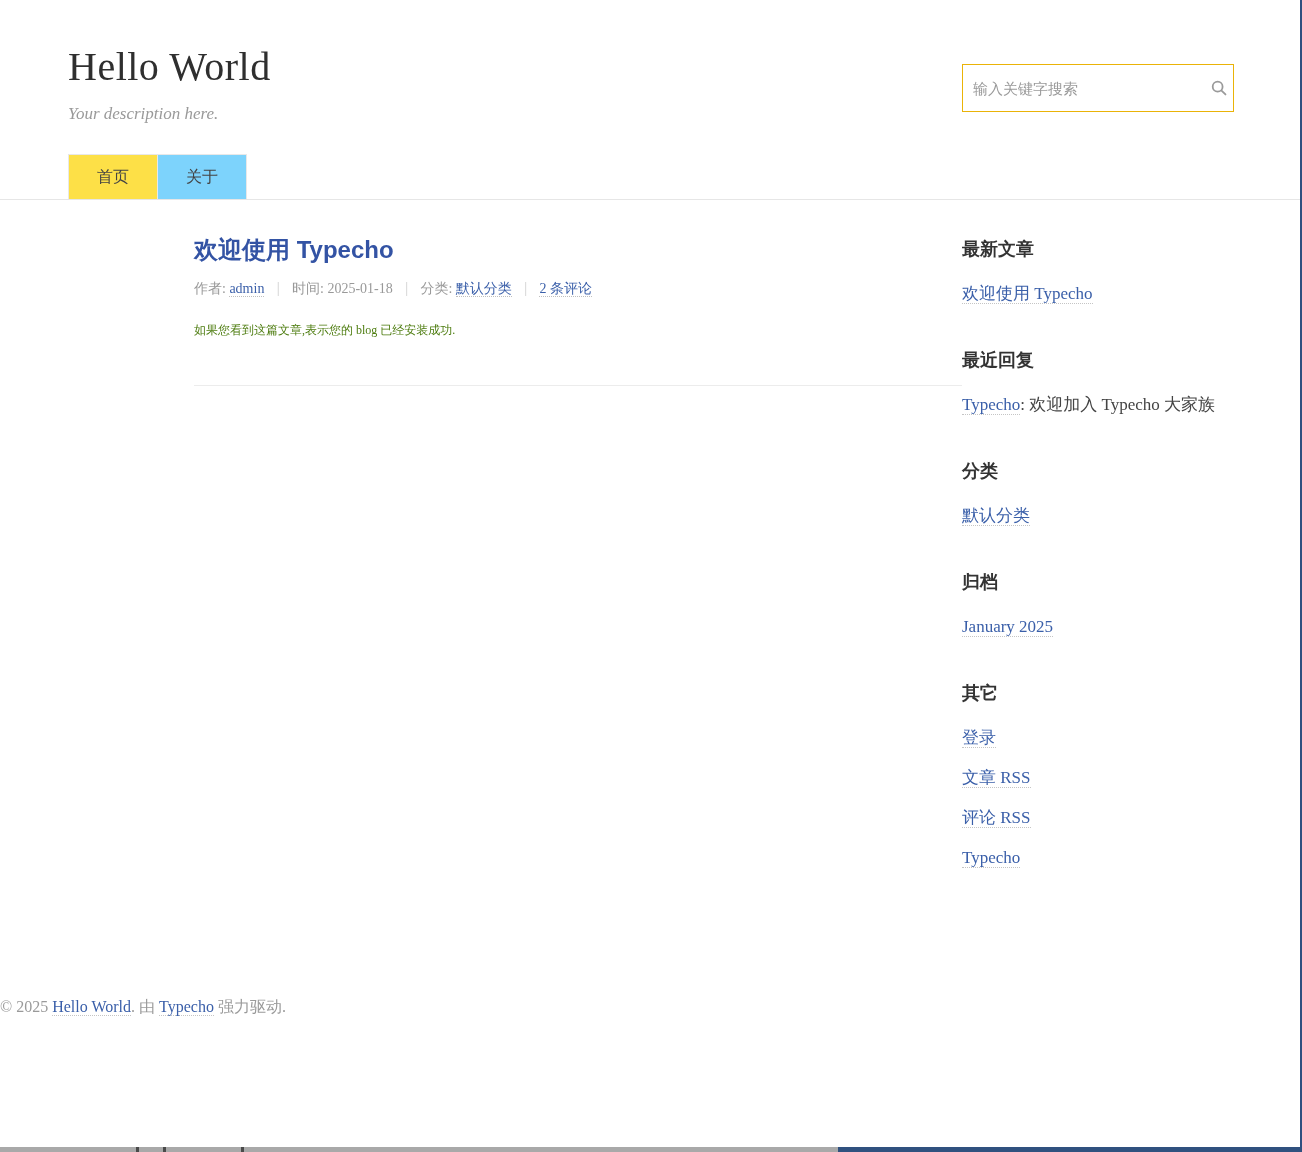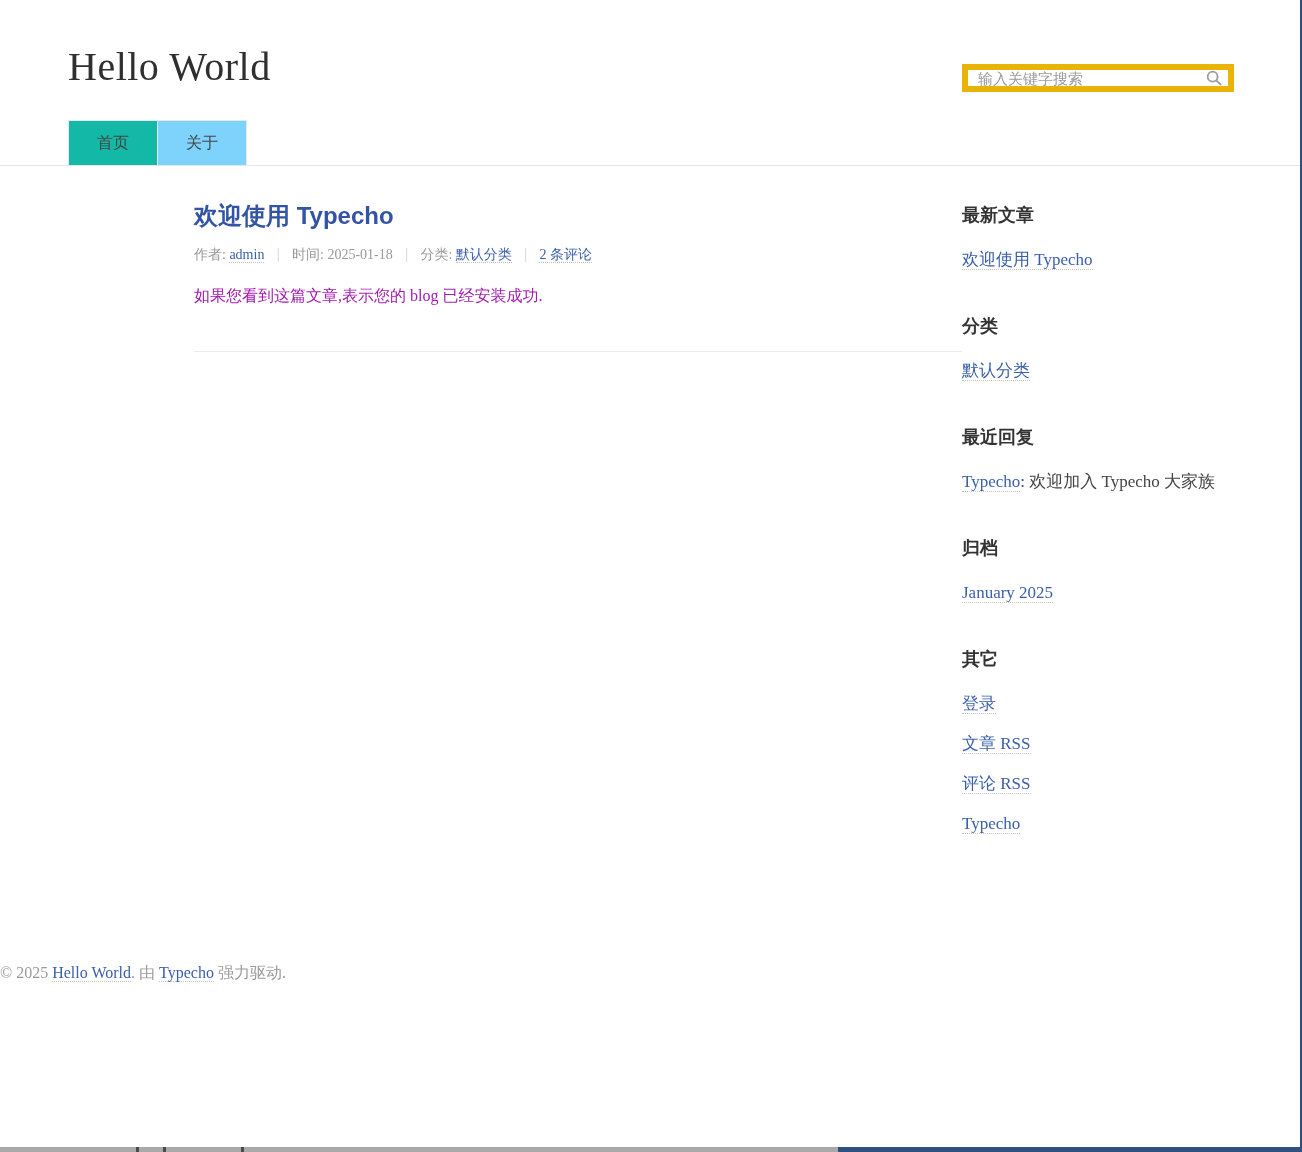--- a/index.html
+++ b/index.html
@@ -17,58 +17,58 @@
   .site-title {
     margin: 0; font-family: "Liberation Serif", serif; font-weight: 500;
     font-size: 40px; line-height: 46px; color: #2f2f2f; letter-spacing: 0.5px;
     display: inline-block; cursor: pointer;
   }
   .site-desc {
     margin: 14px 0 0; font-family: "Liberation Serif", serif; font-style: italic;
     font-size: 17px; line-height: 20px; color: #9a9a9a;
   }
   .search-box {
-    position: absolute; top: 20px; right: 0; width: 272px; height: 28px;
-    border: 6px solid #eab308; background: #fff; display: flex; align-items: center;
+    position: absolute; top: 20px; right: 0; width: 272px; height: 48px;
+    border: 1px solid #eab308; background: #fff; display: flex; align-items: center;
   }
   .search-input {
     border: 0; outline: none; flex: 1; height: 100%; padding: 0 10px;
     font-family: "Liberation Sans", sans-serif; font-size: 15px; color: #444;
   }
   .search-input::placeholder { color: #9a9a9a; opacity: 1; }
   .search-icon { width: 28px; display: flex; align-items: center; justify-content: center; cursor: pointer; }
 
   
   .nav-wrap { margin-top: 30px; border-bottom: 1px solid #e6e6e6; }
   .nav-tabs { display: flex; }
   .nav-tab {
     display: inline-block; padding: 11px 28px; font-size: 16px; line-height: 22px;
     color: #444; background: #7dd3fc; border: 1px solid #e8e8e8; border-bottom: none;
     cursor: pointer; text-decoration: none;
   }
   .nav-tab + .nav-tab { border-left: none; }
-  .nav-tab.active { background: #14b8a6; }
+  .nav-tab.active { background: #fde047; }
 
   
   .main { display: flex; justify-content: flex-end; padding-top: 38px; }
   .posts { width: 768px; }
   .sidebar { width: 272px; }
 
   
   .post-title { margin: 0; font-size: 24px; line-height: 24px; font-weight: bold; }
   .post-title a { color: #3353a4; text-decoration: none; cursor: pointer; }
   .post-meta {
     margin-top: 18px; font-size: 14px; line-height: 16px; color: #999;
     font-family: "Liberation Serif", serif;
   }
   .post-meta a { color: #3a5fa9; text-decoration: none; border-bottom: 1px dotted #bfbfbf; cursor: pointer; }
   .meta-sep { color: #ddd; margin: 0 12px; font-family: "Liberation Sans", sans-serif; }
   .post-body {
     margin: 24px 0 16px; font-family: "Liberation Serif", serif;
-    font-size: 16px; line-height: 18px; color: #a21caf;
+    font-size: 12px; line-height: 18px; color: #4d7c0f;
   }
   .post-divider { margin: 46px 0 0; border: 0; border-top: 1px solid #ececec; }
 
   
   .side-section { margin-bottom: 45px; }
   .side-title { margin: 0 0 24px; font-size: 18px; line-height: 22px; font-weight: bold; color: #333; }
   .side-list { margin: 0; padding: 0; list-style: none; font-family: "Liberation Serif", serif; font-size: 17px; }
   .side-list li { line-height: 20px; }
   .side-list li + li { margin-top: 20px; }
   .side-list a { color: #3a5fa9; text-decoration: none; border-bottom: 1px dotted #c5c5c5; cursor: pointer; }
@@ -89,20 +89,21 @@
   .taskbar-tick { position: absolute; bottom: 0; width: 3px; height: 5px; background: #4a4a4a; }
 </style>
 </head>
 <body>
 
 <div>
 
   <header class="site-header">
     <div class="container">
       <h1 class="site-title">Hello World</h1>
+      <p class="site-desc">Your description here.</p>
 
       <div class="search-box">
         <input class="search-input" type="text" placeholder="输入关键字搜索" style="">
         <span class="search-icon">
           <svg width="18" height="18" viewBox="0 0 20 20" fill="none">
             <circle cx="8.5" cy="8.5" r="5.5" stroke="#9a9a9a" stroke-width="2"></circle>
             <line x1="12.8" y1="12.8" x2="17.2" y2="17.2" stroke="#9a9a9a" stroke-width="2" stroke-linecap="round"></line>
           </svg>
         </span>
       </div>
@@ -138,33 +139,33 @@
       <section class="side-section">
         <h3 class="side-title">最新文章</h3>
         <ul class="side-list">
           <li>
             <a>欢迎使用 Typecho</a>
           </li>
         </ul>
       </section>
 
       <section class="side-section">
+        <h3 class="side-title">最近回复</h3>
+        <ul class="side-list">
+          <li>
+            <a>Typecho</a><span class="comment-rest">: 欢迎加入 Typecho 大家族</span>
+          </li>
+        </ul>
+      </section>
+
+      <section class="side-section">
         <h3 class="side-title">分类</h3>
         <ul class="side-list">
           <li>
             <a>默认分类</a>
-          </li>
-        </ul>
-      </section>
-
-      <section class="side-section">
-        <h3 class="side-title">最近回复</h3>
-        <ul class="side-list">
-          <li>
-            <a>Typecho</a><span class="comment-rest">: 欢迎加入 Typecho 大家族</span>
           </li>
         </ul>
       </section>
 
       <section class="side-section">
         <h3 class="side-title">归档</h3>
         <ul class="side-list">
           <li>
             <a>January 2025</a>
           </li>

